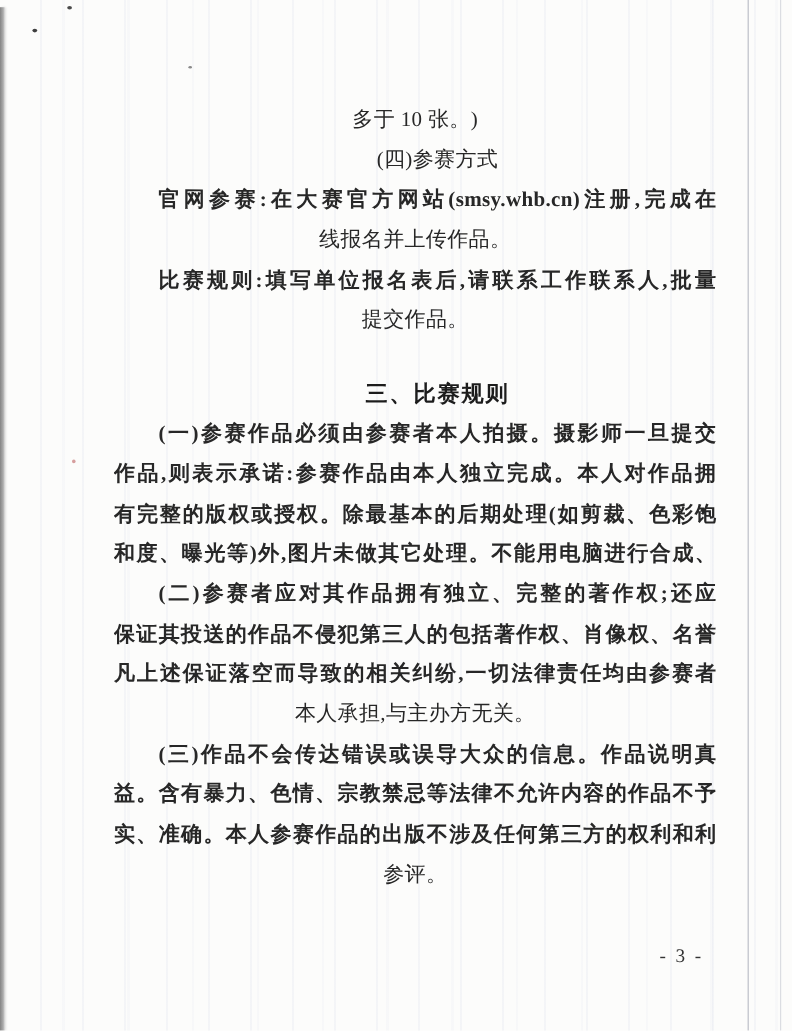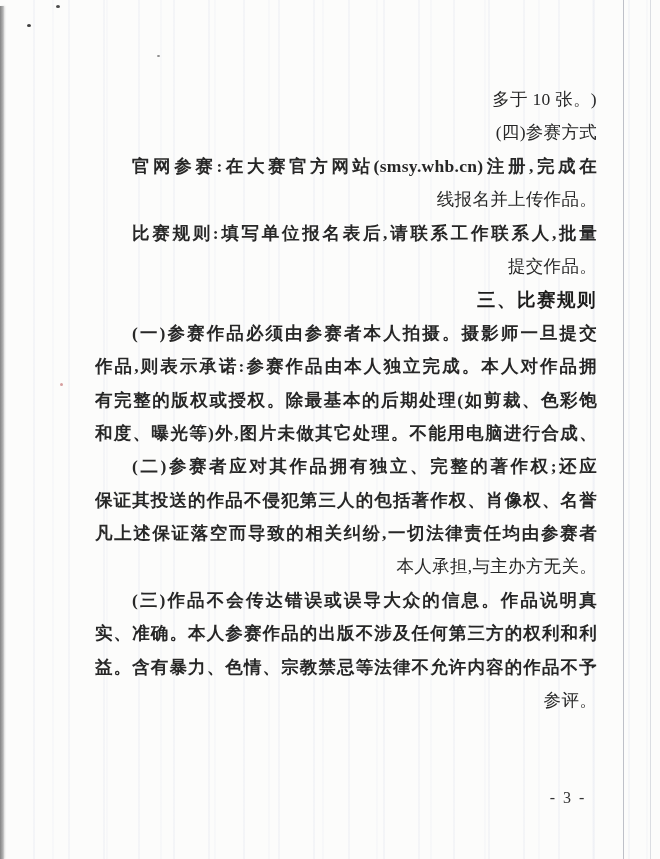--- a/index.html
+++ b/index.html
@@ -51,37 +51,38 @@
     left: 95px;
     top: 83px;
     width: 502px;
   }
   .tline {
     height: 33.4px;
     line-height: 33.4px;
     font-size: 17.5px;
     letter-spacing: 0.3px;
     color: #272727;
-    text-align: right;
+    text-align: center;
     overflow: hidden;
   }
   .tline.fill {
     text-align: justify;
     text-align-last: justify;
     font-weight: bold;
   }
   .tline.indent {
     text-indent: 37px;
   }
   .tline.head {
     font-family: "Liberation Sans", "DejaVu Sans", sans-serif;
     font-weight: 700;
     font-size: 18.5px;
     letter-spacing: 1.5px;
     color: #1c1c1c;
+    margin-top: 28px;
   }
   .page-num {
     position: absolute;
     left: 540px;
     top: 787px;
     width: 56px;
     height: 22px;
     line-height: 22px;
     text-align: center;
     font-size: 16px;
@@ -113,19 +114,19 @@
       <div class="tline indent head">三、比赛规则</div>
       <div class="tline indent fill">(一)参赛作品必须由参赛者本人拍摄。摄影师一旦提交</div>
       <div class="tline fill">作品,则表示承诺:参赛作品由本人独立完成。本人对作品拥</div>
       <div class="tline fill">有完整的版权或授权。除最基本的后期处理(如剪裁、色彩饱</div>
       <div class="tline fill">和度、曝光等)外,图片未做其它处理。不能用电脑进行合成、</div>
       <div class="tline indent fill">(二)参赛者应对其作品拥有独立、完整的著作权;还应</div>
       <div class="tline fill">保证其投送的作品不侵犯第三人的包括著作权、肖像权、名誉</div>
       <div class="tline fill">凡上述保证落空而导致的相关纠纷,一切法律责任均由参赛者</div>
       <div class="tline">本人承担,与主办方无关。</div>
       <div class="tline indent fill">(三)作品不会传达错误或误导大众的信息。作品说明真</div>
+      <div class="tline fill">益。含有暴力、色情、宗教禁忌等法律不允许内容的作品不予</div>
       <div class="tline fill">实、准确。本人参赛作品的出版不涉及任何第三方的权利和利</div>
-      <div class="tline fill">益。含有暴力、色情、宗教禁忌等法律不允许内容的作品不予</div>
       <div class="tline">参评。</div>
     </div>
 
   <div class="page-num">- 3 -</div>
 </div>
 
 </body></html>

